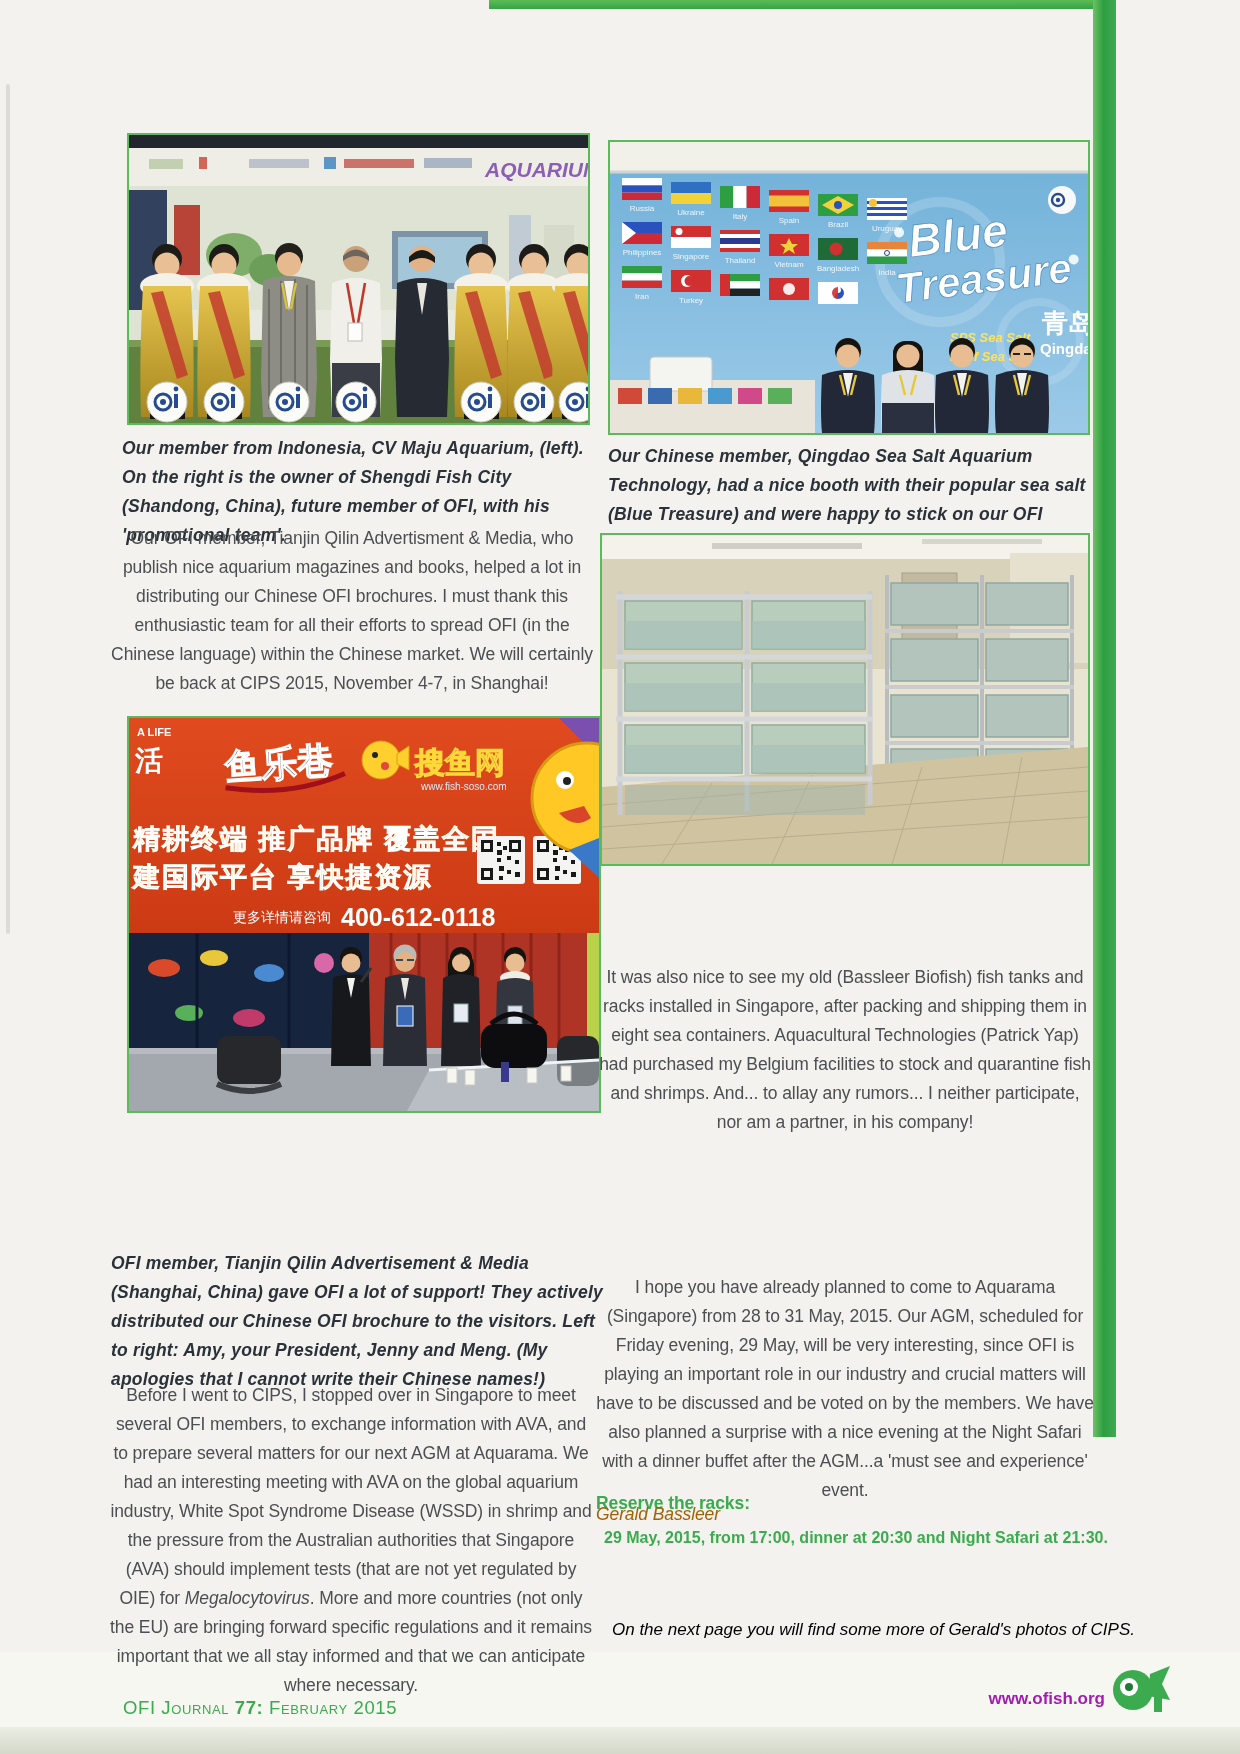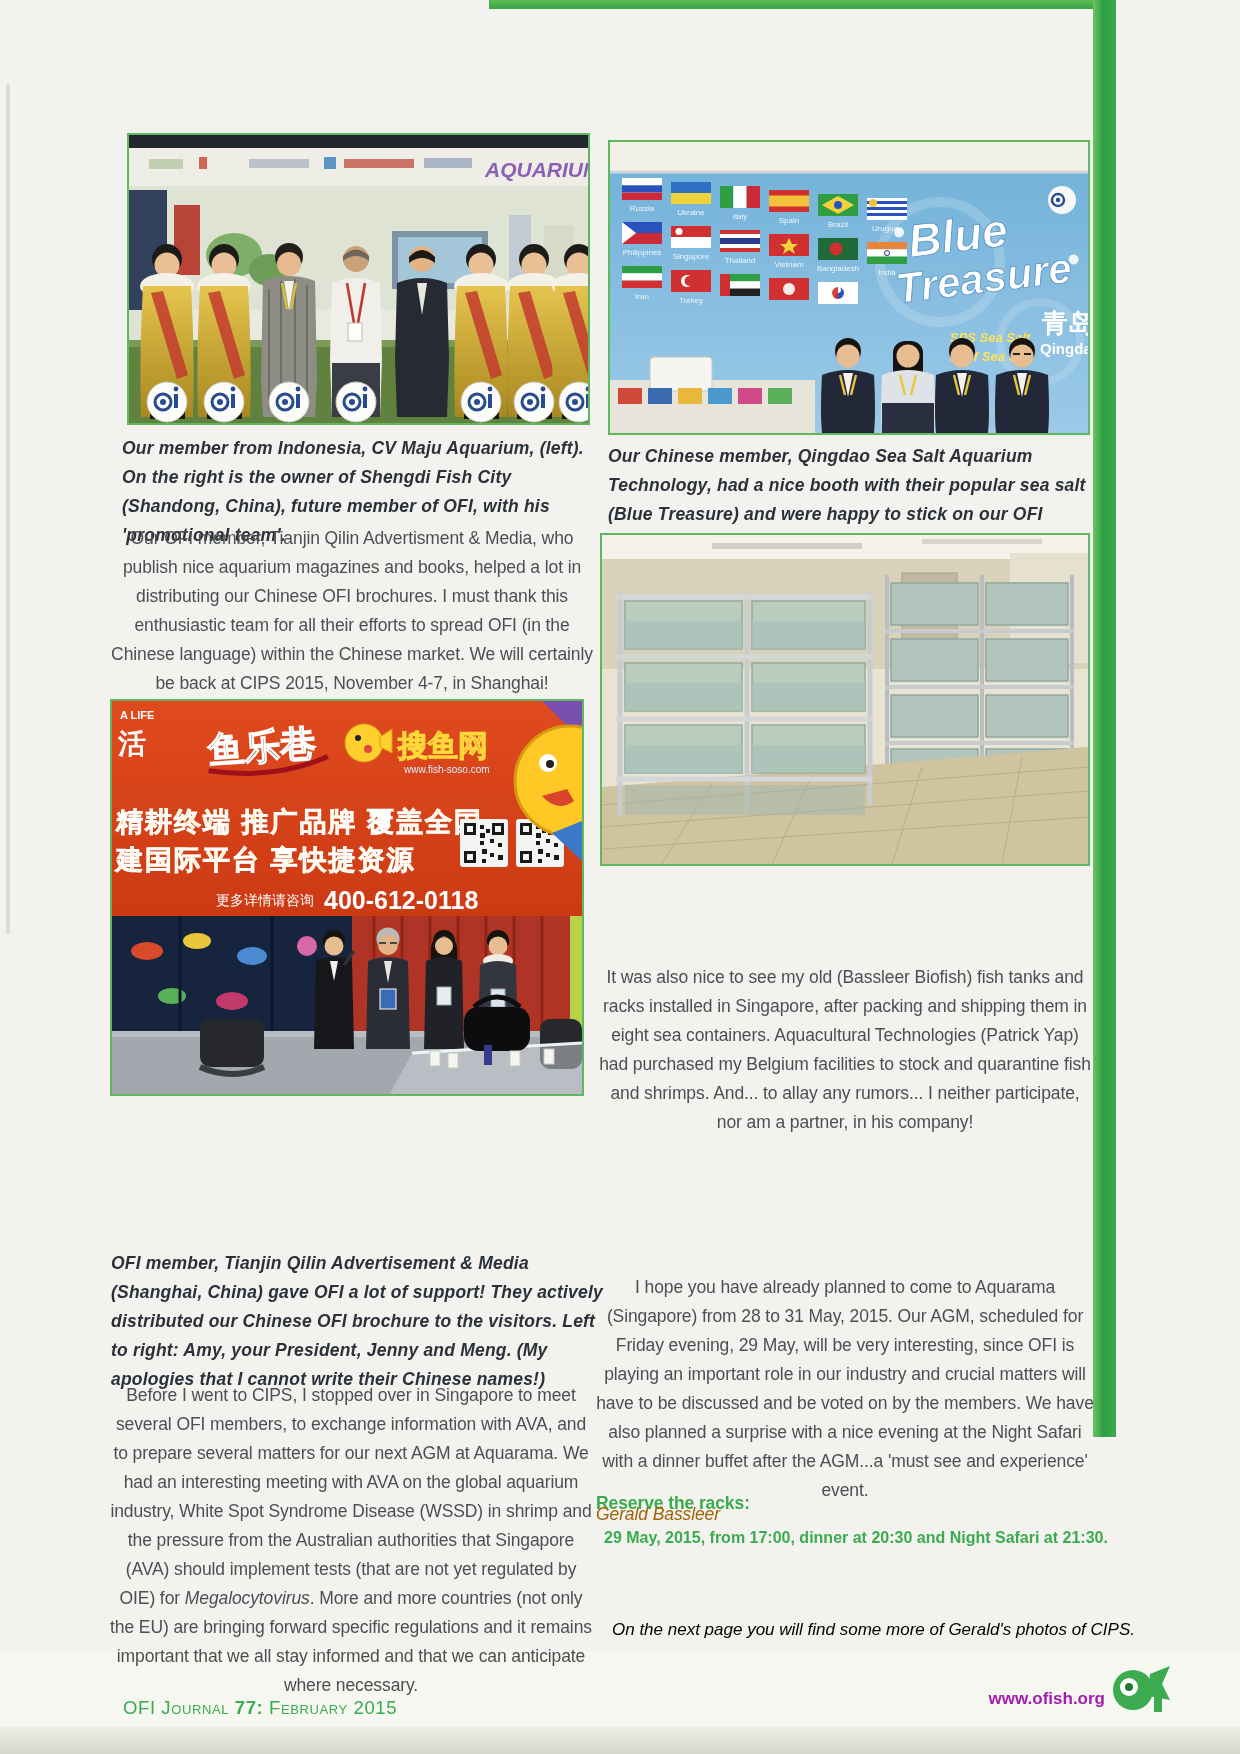--- a/index.html
+++ b/index.html
@@ -388,21 +388,21 @@
       <g stroke="#d4d7d9" stroke-width="5">
         <line x1="14" y1="62" x2="270" y2="62"></line>
           <line x1="14" y1="122" x2="270" y2="122"></line>
           <line x1="14" y1="184" x2="270" y2="184"></line>
           <line x1="14" y1="244" x2="270" y2="244"></line>
       </g>
       <rect x="23" y="250" width="240" height="30" fill="#a3b8ae" opacity=".5"></rect>
     </svg>
   </figure>
 
-  <figure class="abs photo" style="left:110px;top:699px;width:470px;height:393px;margin:0;">
+  <figure class="abs photo" style="left:110px;top:699px;width:470px;height:393px;margin:17px;">
     <svg width="470" height="393" viewBox="0 0 470 393">
       <defs>
         <linearGradient id="redban" x1="0" y1="0" x2="0" y2="1">
           <stop offset="0" stop-color="#e04a1e"></stop>
             <stop offset="1" stop-color="#cc3a14"></stop>
         </linearGradient>
         <g id="qr">
           <rect width="48" height="48" rx="3" fill="#f4f4f2"></rect>
           <g fill="#191919">
             <rect x="4" y="4" width="12" height="12"></rect>

